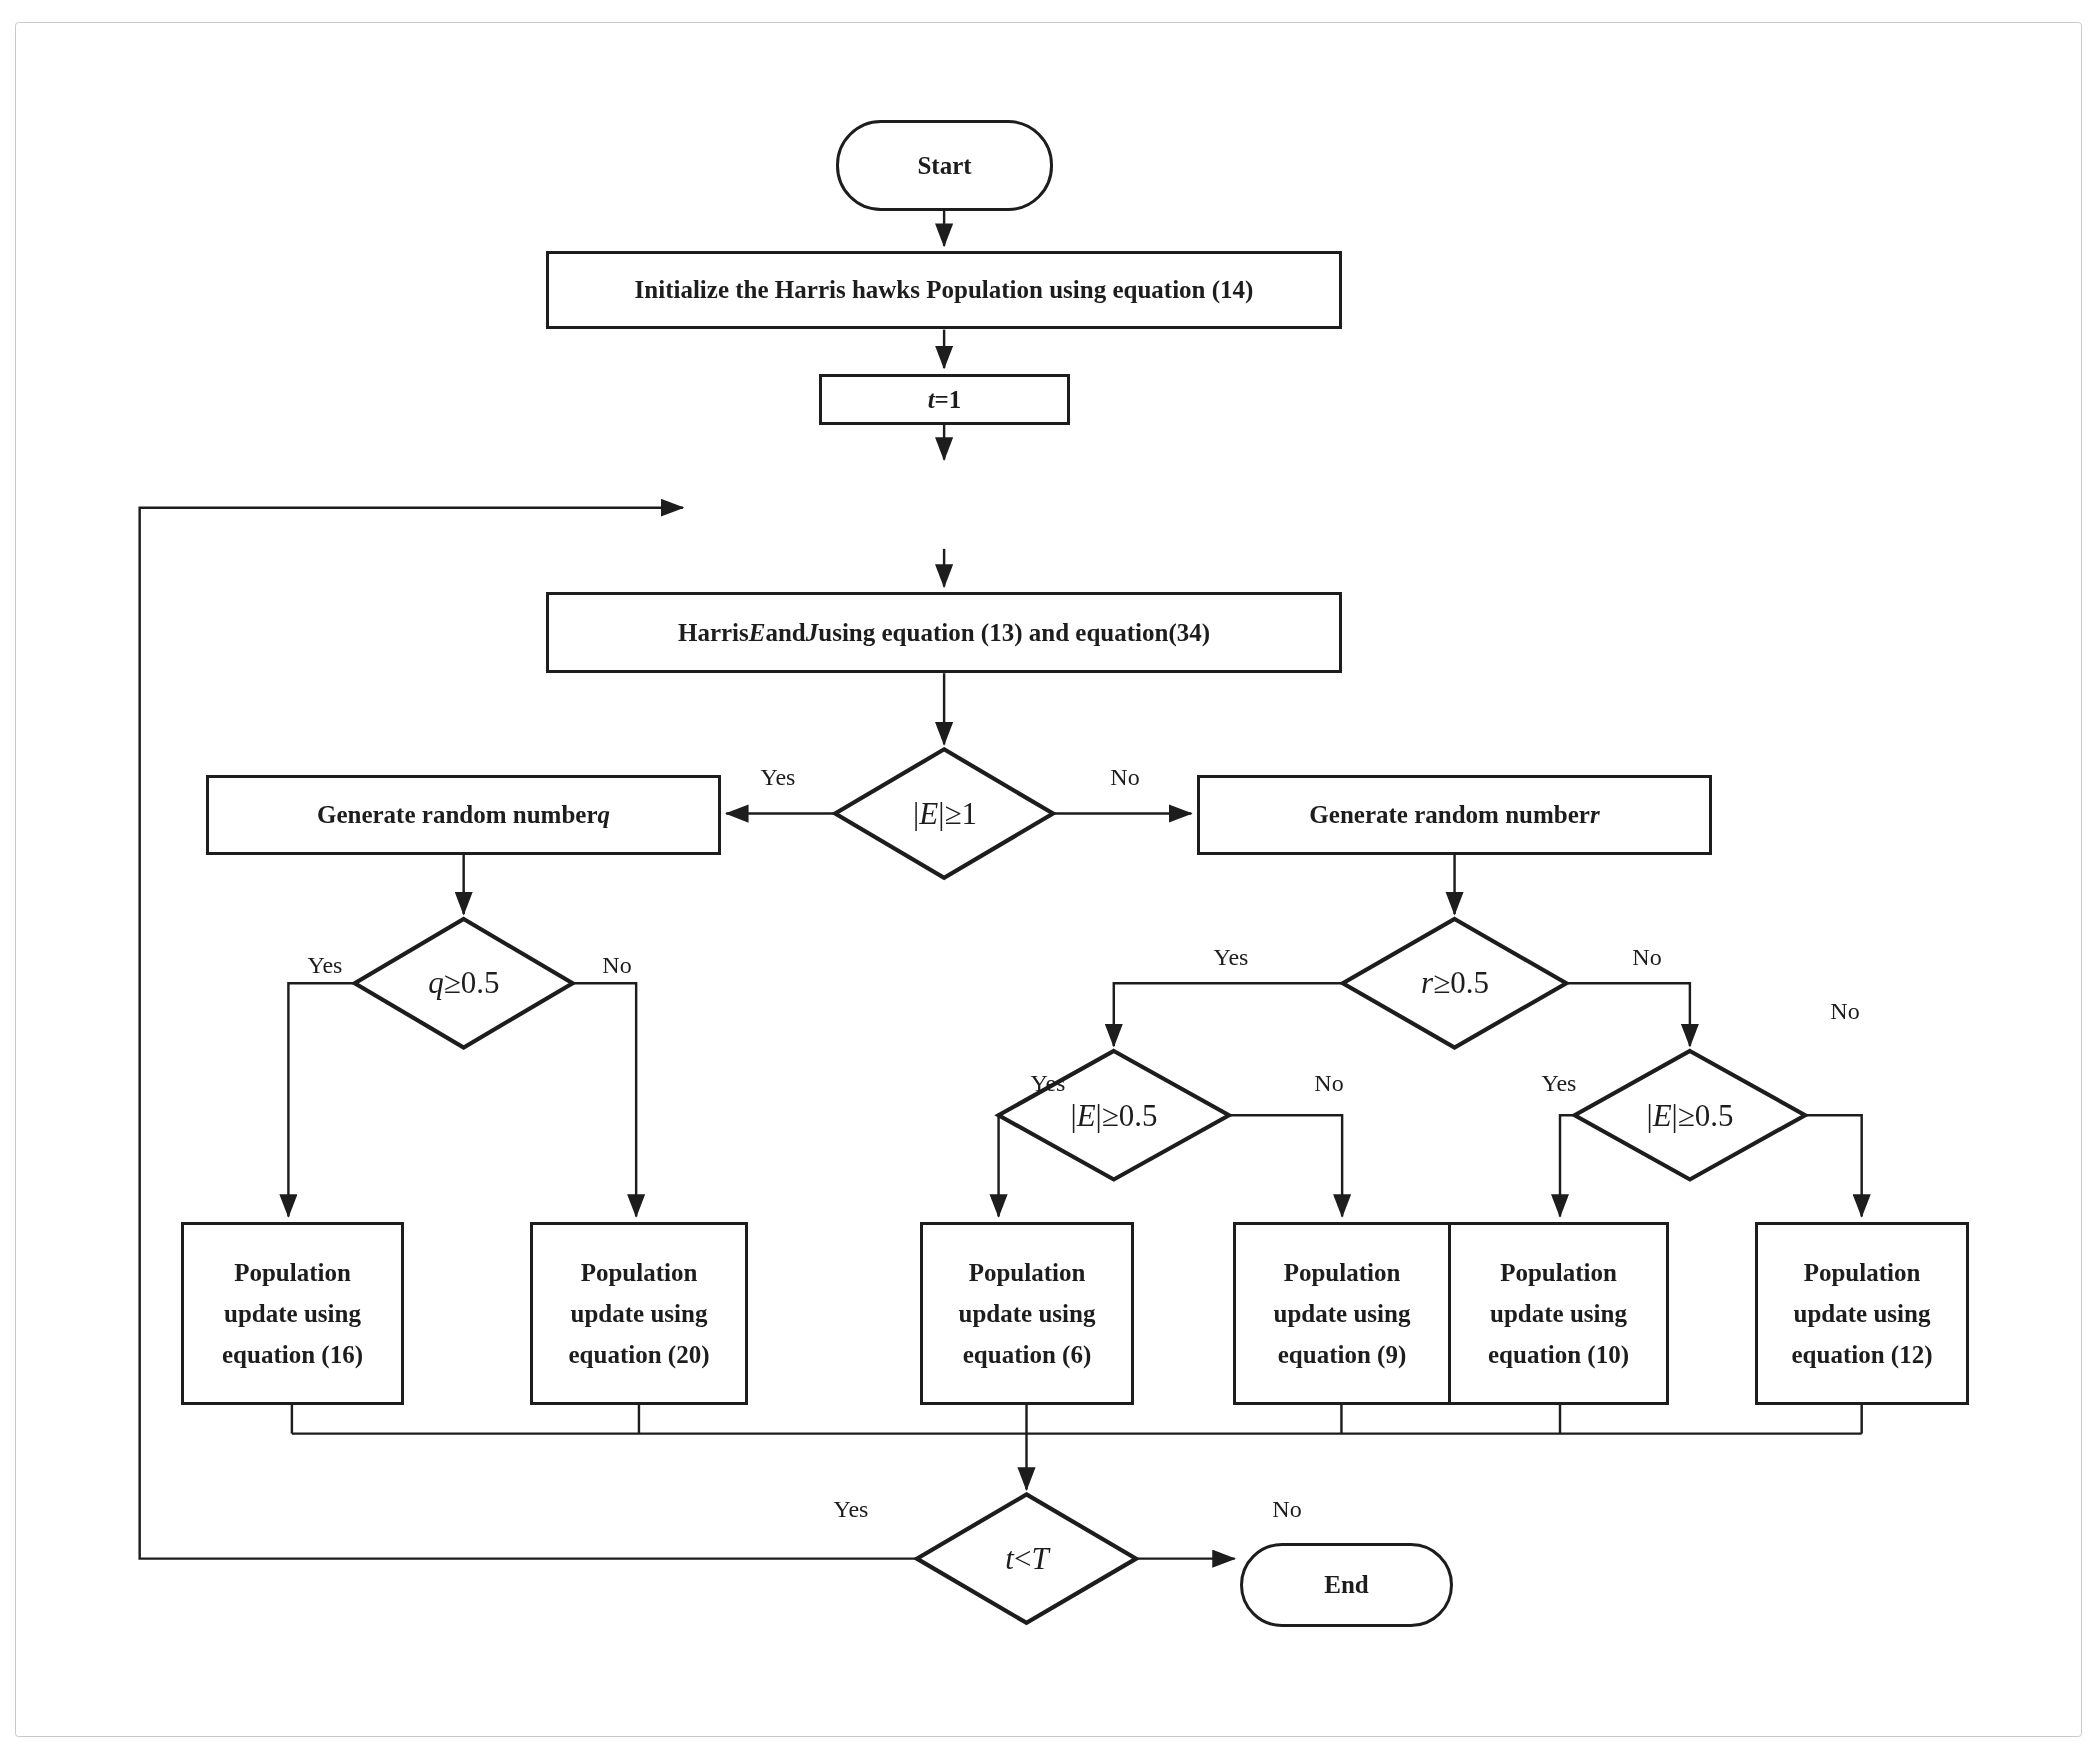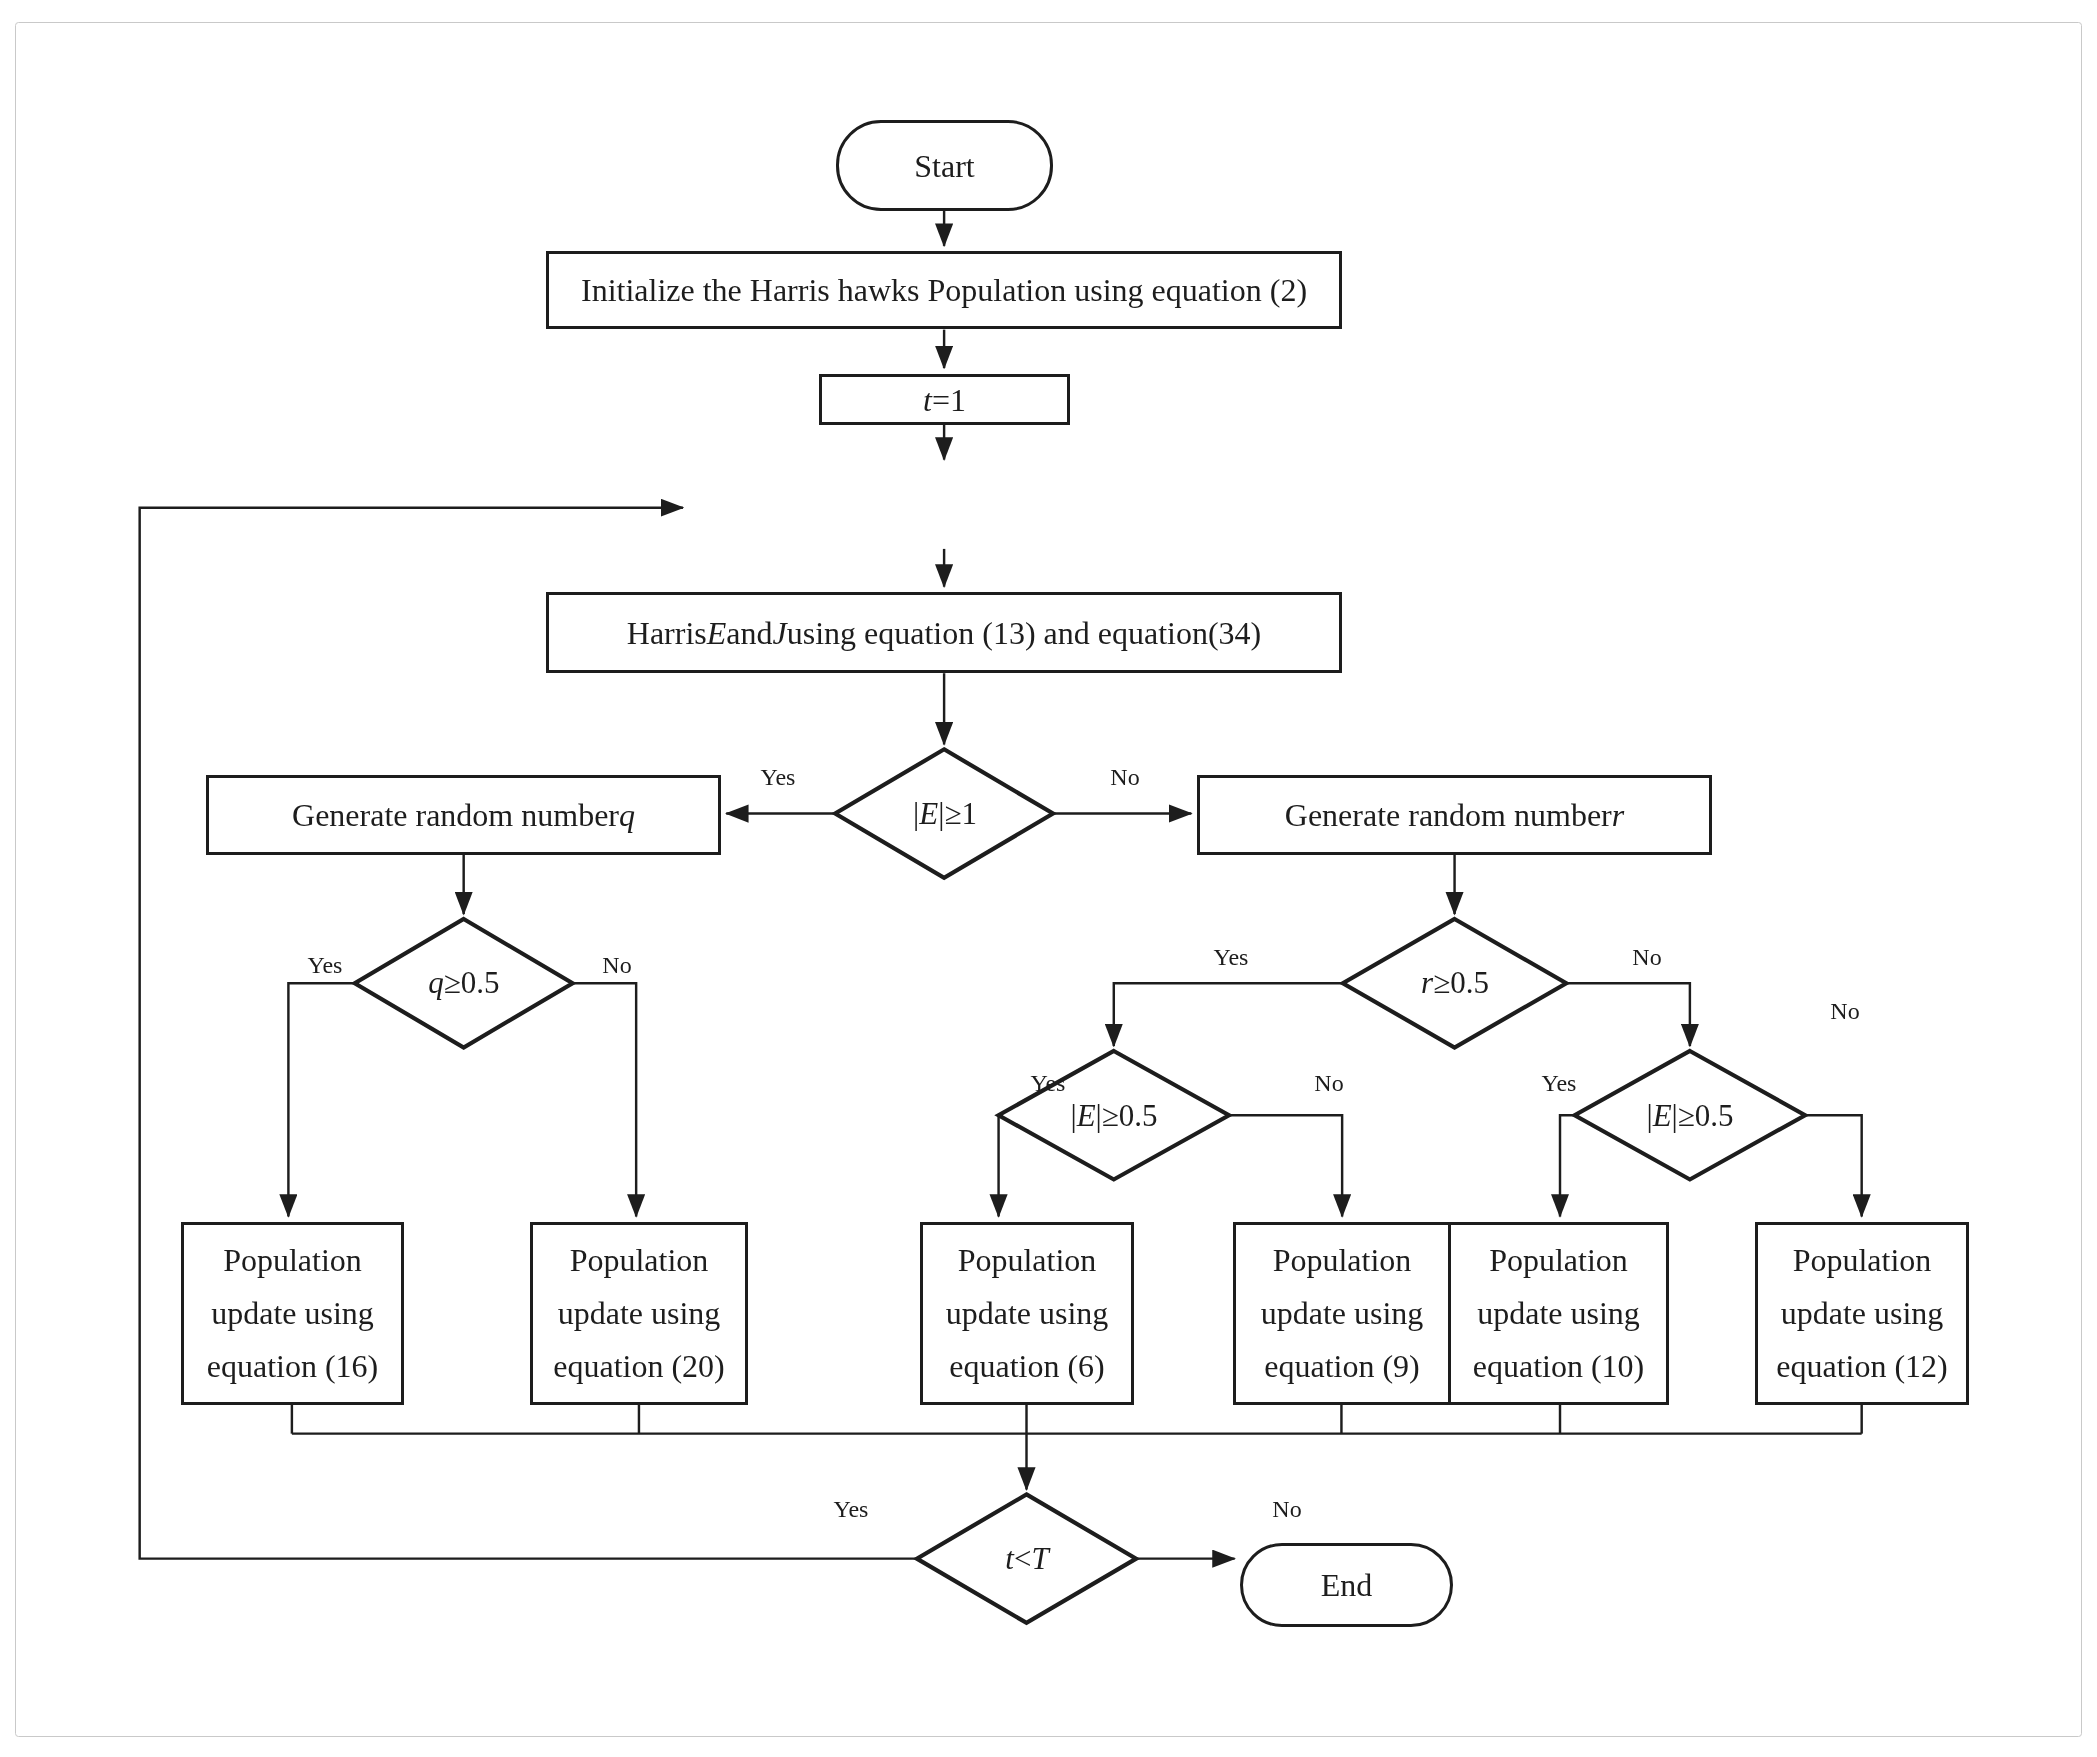--- a/index.html
+++ b/index.html
@@ -3,21 +3,21 @@
 <meta charset="utf-8">
 <style>
   html,body{margin:0;padding:0;background:#ffffff;}
   #page{position:relative;width:2097px;height:1757px;background:#ffffff;overflow:hidden;
         font-family:"Liberation Serif","DejaVu Serif",serif;color:#1d1d1d;}
   #frame{position:absolute;left:15.4px;top:22.4px;width:2065px;height:1713px;
          border:1.4px solid #c9c9c9;border-radius:3.5px;}
   #wires{position:absolute;left:0;top:0;width:2097px;height:1757px;}
   .node{position:absolute;box-sizing:border-box;background:#ffffff;border:3.5px solid #1d1d1d;
         display:flex;align-items:center;justify-content:center;text-align:center;
-        font-size:32px;line-height:1.25;}
+        font-size:25px;line-height:1.25;font-weight:bold;}
   .nowrap{white-space:nowrap;}
   .prewrap{white-space:pre-line;line-height:1.65;}
   .terminator{border-radius:45px;}
   .dlabel{position:absolute;box-sizing:border-box;display:flex;align-items:center;justify-content:center;
           text-align:center;font-size:31px;background:transparent;}
   .elabel{position:absolute;transform:translate(-50%,-50%);font-size:24px;white-space:nowrap;}
   i{font-style:italic;}
 </style>
 </head>
 <body>
@@ -64,21 +64,21 @@
       <polygon points="664,1316 820,1408 664,1500 508,1408"></polygon>
       <polygon points="2083,1316 2243,1408 2083,1500 1923,1408"></polygon>
       <polygon points="1595,1505 1760,1597 1595,1689 1430,1597"></polygon>
       <polygon points="2420,1505 2585,1597 2420,1689 2255,1597"></polygon>
       <polygon points="1470,2140 1627,2232 1470,2324 1313,2232"></polygon>
     </g>
   </svg>
 
   <div class="node terminator nowrap" style="left:836px;top:120px;width:217px;height:91px;">Start</div>
 
-  <div class="node nowrap" style="left:546px;top:251px;width:796px;height:78px;">Initialize the Harris hawks Population using equation (2)</div>
+  <div class="node nowrap" style="left:546px;top:251px;width:796px;height:78px;">Initialize the Harris hawks Population using equation (14)</div>
 
   <div class="node nowrap" style="left:819px;top:374px;width:251px;height:51px;">
       <i>t</i>
       <span>=1</span>
     </div>
 
 
   <div class="node nowrap" style="left:546px;top:592px;width:796px;height:81px;">
       <span>Harris </span>
       <i>E</i>

